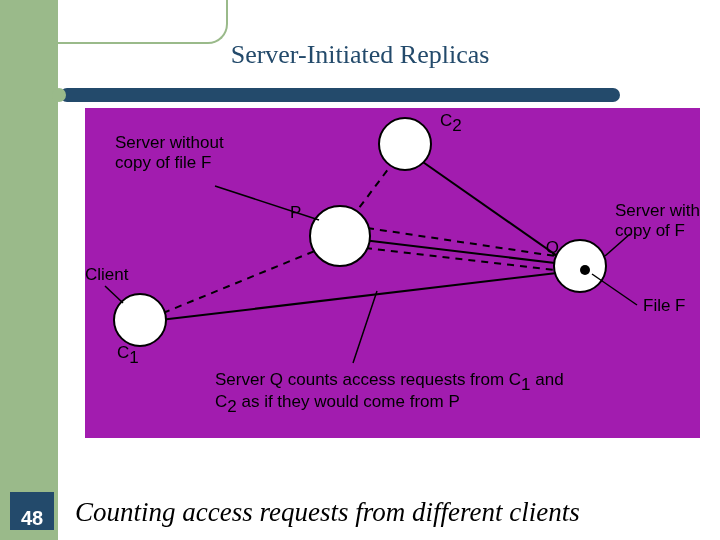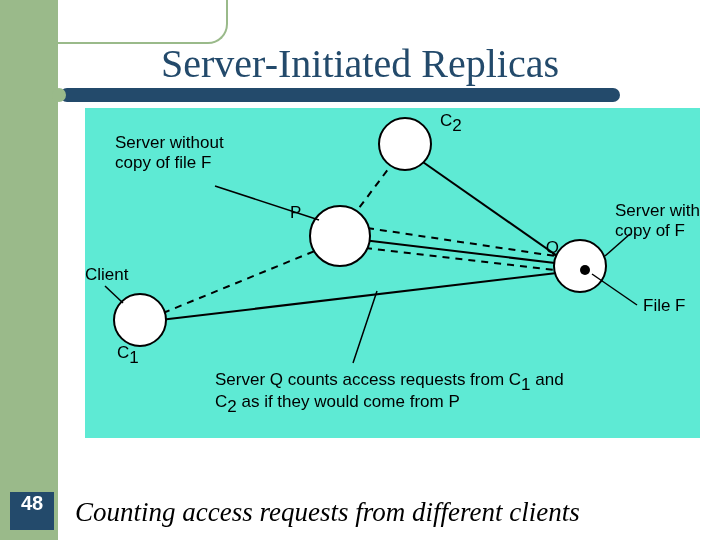--- a/index.html
+++ b/index.html
@@ -30,21 +30,21 @@
       border-top: none;
       border-left: none;
       border-radius: 0 0 20px 0;
     }
     .title {
       position: absolute;
       top: 40px;
       left: 0;
       width: 720px;
       text-align: center;
-      font-size: 40px;
+      font-size: 26px;
       color: #234a6b;
     }
     .title-underline {
       position: absolute;
       top: 88px;
       left: 60px;
       width: 560px;
       height: 14px;
       background: #234a6b;
       border-radius: 7px 7px 7px 7px;
@@ -58,36 +58,36 @@
       height: 14px;
       background: #9aba8a;
       border-radius: 50%;
     }
     .diagram {
       position: absolute;
       top: 108px;
       left: 85px;
       width: 615px;
       height: 330px;
-      background: #5eead4;
+      background: #a21caf;
     }
     .diagram svg {
       width: 100%;
       height: 100%;
     }
     .slide-number-box {
       position: absolute;
       left: 10px;
       bottom: 10px;
       width: 44px;
       height: 38px;
       background: #234a6b;
       color: #fff;
       display: flex;
-      align-items: flex-start;
+      align-items: flex-end;
       justify-content: center;
       font-family: Arial, sans-serif;
       font-weight: bold;
       font-size: 20px;
     }
     .caption {
       position: absolute;
       bottom: 12px;
       left: 75px;
       font-size: 27px;

